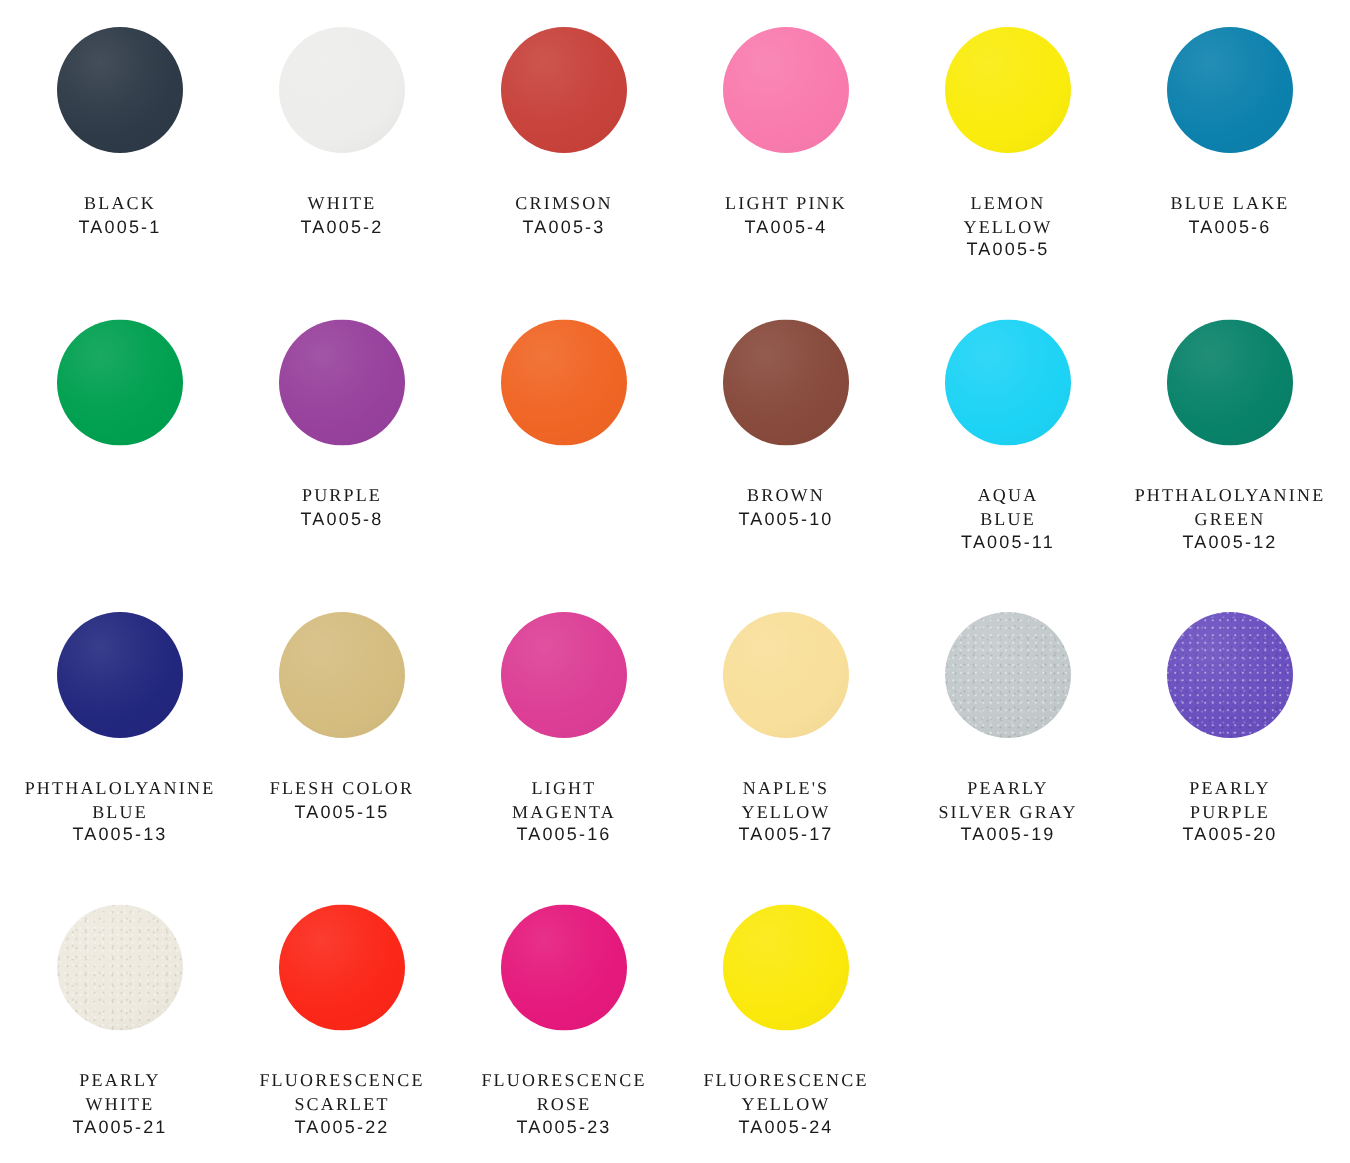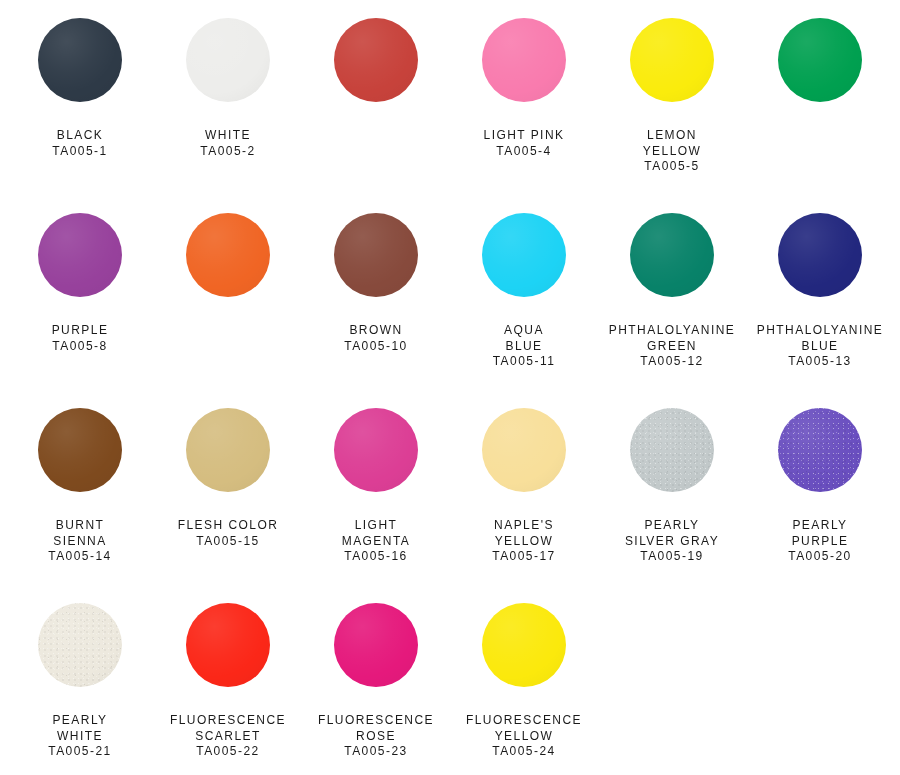--- a/index.html
+++ b/index.html
@@ -89,20 +89,21 @@
     font-size: 12px;
     letter-spacing: 1.45px;
     line-height: 15.5px;
     text-transform: uppercase;
     white-space: pre-line;
     width: 148px;
   }
 
   .swatch-name {
     display: block;
+    font-family: Liberation Serif, serif;
   }
 
   .swatch-code {
     display: block;
   }
 </style>
 </head>
 <body style="background: rgb(255, 255, 255);">
 
 <div id="swatch-sheet">
@@ -115,36 +116,43 @@
     <div class="swatch-cell">
       <div class="swatch-disc-wrap">
         <div class="swatch-disc" style="background-color: rgb(237, 237, 235);"></div>
       </div>
       <div class="swatch-caption"><span class="swatch-name">WHITE</span><span class="swatch-code">TA005-2</span></div>
     </div>
     <div class="swatch-cell">
       <div class="swatch-disc-wrap">
         <div class="swatch-disc" style="background-color: rgb(199, 66, 59);"></div>
       </div>
+      <div class="swatch-caption"><span class="swatch-name">CRIMSON</span><span class="swatch-code">TA005-3</span></div>
     </div>
     <div class="swatch-cell">
       <div class="swatch-disc-wrap">
         <div class="swatch-disc" style="background-color: rgb(249, 123, 174);"></div>
       </div>
       <div class="swatch-caption"><span class="swatch-name">LIGHT PINK</span><span class="swatch-code">TA005-4</span></div>
     </div>
     <div class="swatch-cell">
       <div class="swatch-disc-wrap">
         <div class="swatch-disc" style="background-color: rgb(250, 236, 12);"></div>
       </div>
       <div class="swatch-caption"><span class="swatch-name">LEMON
 YELLOW</span><span class="swatch-code">TA005-5</span></div>
     </div>
     <div class="swatch-cell">
       <div class="swatch-disc-wrap">
+        <div class="swatch-disc" style="background-color: rgb(12, 129, 173);"></div>
+      </div>
+      <div class="swatch-caption"><span class="swatch-name">BLUE LAKE</span><span class="swatch-code">TA005-6</span></div>
+    </div>
+    <div class="swatch-cell">
+      <div class="swatch-disc-wrap">
         <div class="swatch-disc" style="background-color: rgb(0, 160, 80);"></div>
       </div>
     </div>
     <div class="swatch-cell">
       <div class="swatch-disc-wrap">
         <div class="swatch-disc" style="background-color: rgb(151, 65, 156);"></div>
       </div>
       <div class="swatch-caption"><span class="swatch-name">PURPLE</span><span class="swatch-code">TA005-8</span></div>
     </div>
     <div class="swatch-cell">
@@ -174,27 +182,20 @@
     </div>
     <div class="swatch-cell">
       <div class="swatch-disc-wrap">
         <div class="swatch-disc" style="background-color: rgb(34, 39, 126);"></div>
       </div>
       <div class="swatch-caption"><span class="swatch-name">PHTHALOLYANINE
 BLUE</span><span class="swatch-code">TA005-13</span></div>
     </div>
     <div class="swatch-cell">
       <div class="swatch-disc-wrap">
-        <div class="swatch-disc" style="background-color: rgb(126, 74, 30);"></div>
-      </div>
-      <div class="swatch-caption"><span class="swatch-name">BURNT
-SIENNA</span><span class="swatch-code">TA005-14</span></div>
-    </div>
-    <div class="swatch-cell">
-      <div class="swatch-disc-wrap">
         <div class="swatch-disc" style="background-color: rgb(213, 189, 128);"></div>
       </div>
       <div class="swatch-caption"><span class="swatch-name">FLESH COLOR</span><span class="swatch-code">TA005-15</span></div>
     </div>
     <div class="swatch-cell">
       <div class="swatch-disc-wrap">
         <div class="swatch-disc" style="background-color: rgb(220, 62, 149);"></div>
       </div>
       <div class="swatch-caption"><span class="swatch-name">LIGHT
 MAGENTA</span><span class="swatch-code">TA005-16</span></div>

